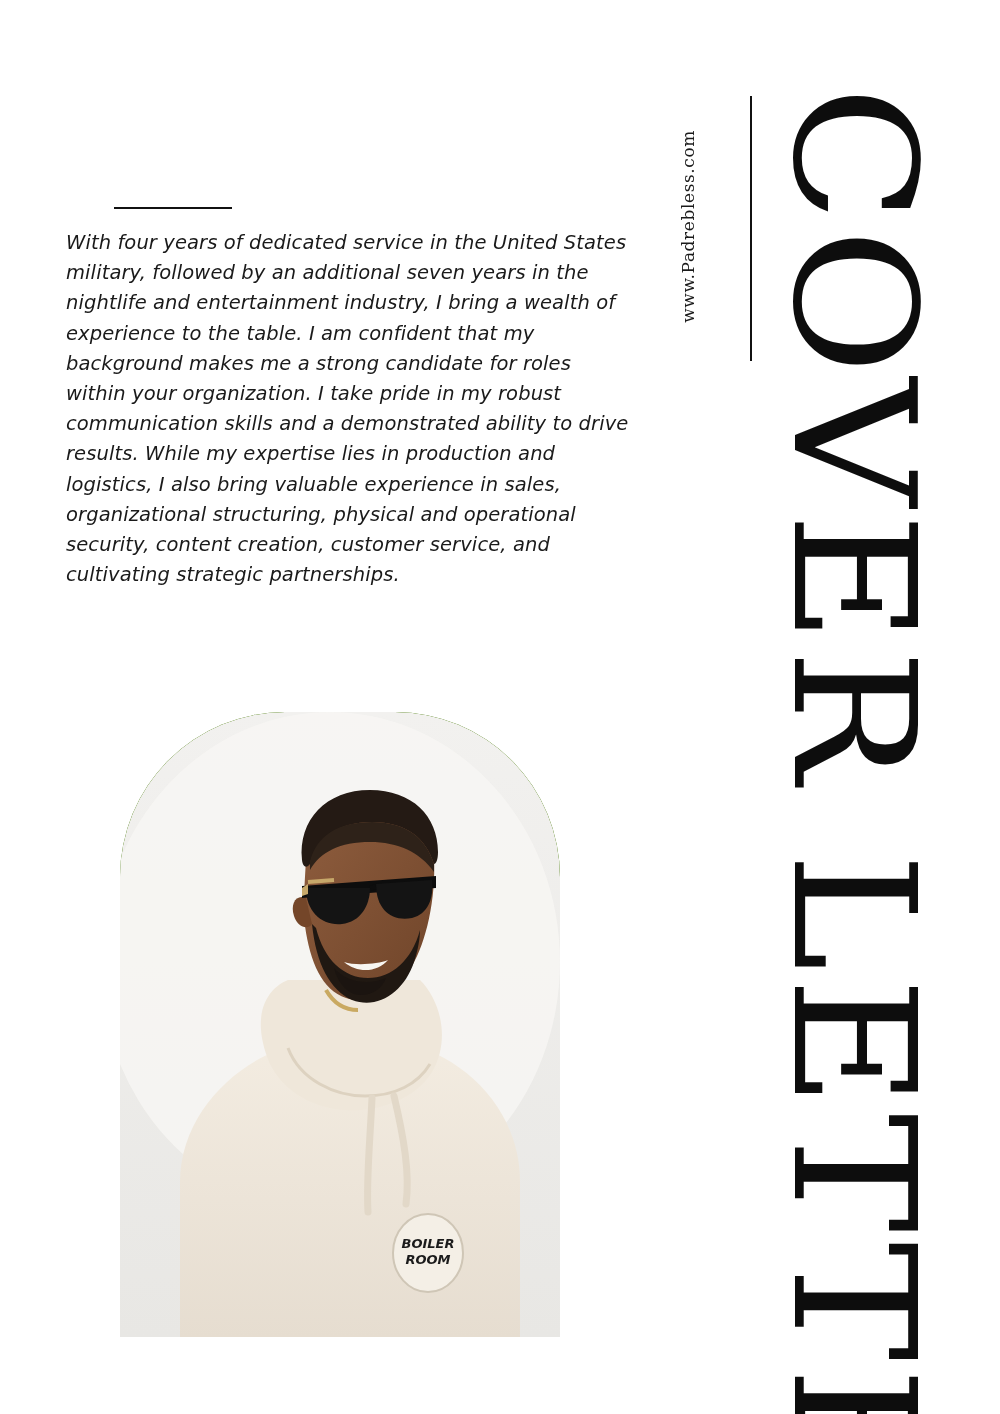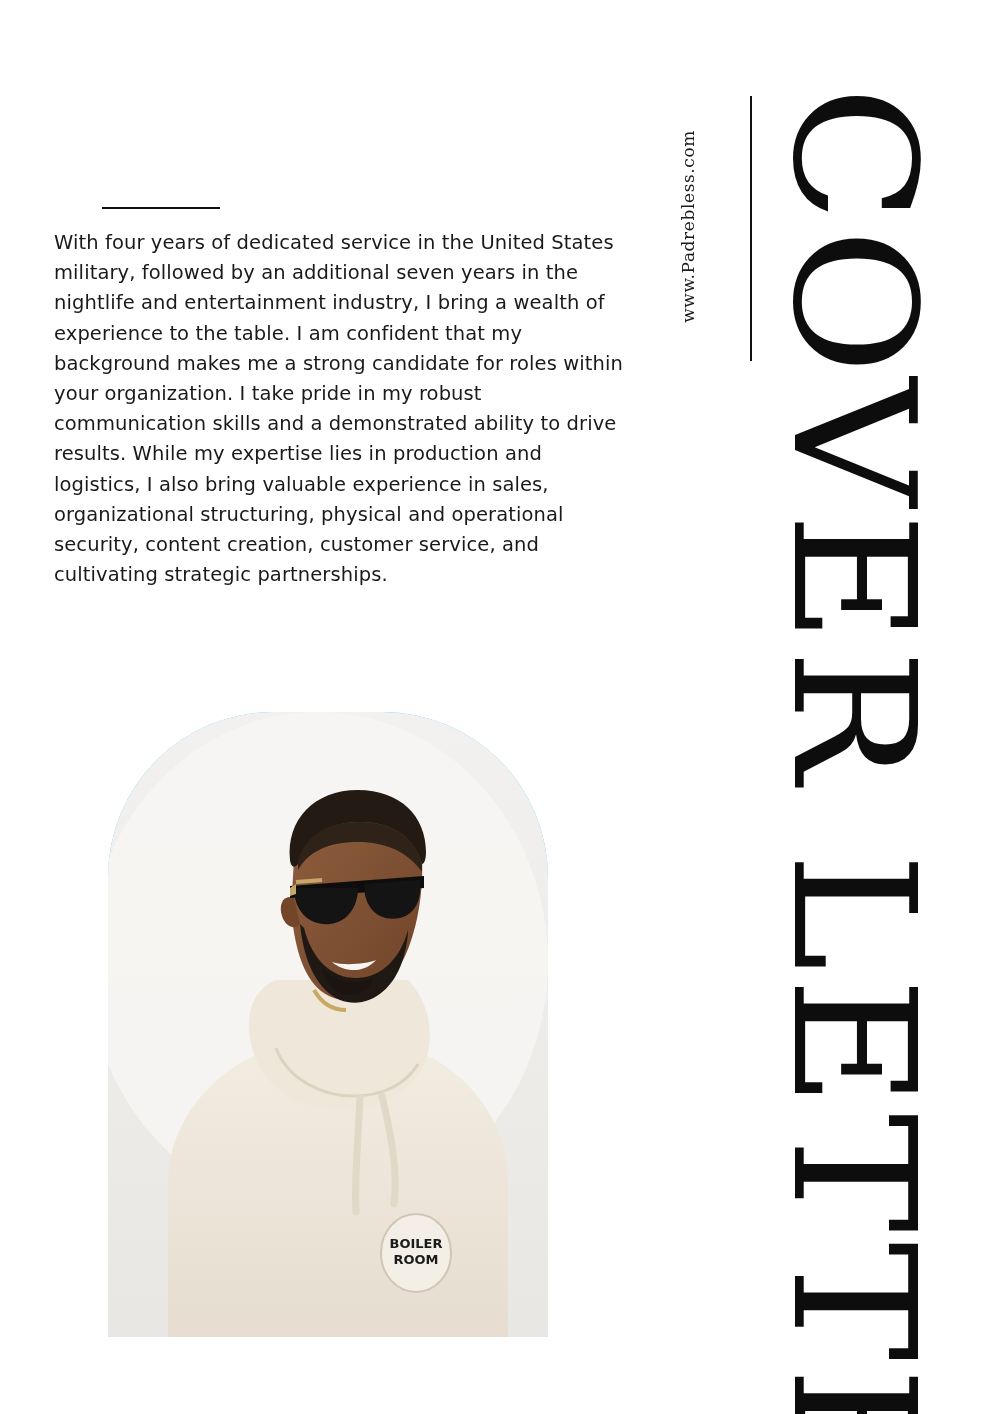--- a/index.html
+++ b/index.html
@@ -12,24 +12,25 @@
     height: 1414px;
     position: relative;
     overflow: hidden;
     font-family: "DejaVu Sans", sans-serif;
     color: #111111;
   }
 
   
   .left-col {
     position: absolute;
-    left: 4px;
+    left: 16px;
     top: 0;
     width: 660px;
     height: 1414px;
+    font-style: italic;
   }
 
   .rule {
     position: absolute;
     left: 98px;
     top: 207px;
     width: 118px;
     height: 0;
     border-top: 2.5px solid #111111;
   }
@@ -52,21 +53,21 @@
     position: absolute;
     left: 104px;
     top: 712px;
     width: 440px;
     height: 625px;
     overflow: hidden;
   }
   .photo {
     position: absolute;
     inset: 0;
-    background: #7dd3fc;
+    background: #4d7c0f;
     border-top-left-radius: 165px;
     border-top-right-radius: 165px;
     overflow: hidden;
   }
   .photo svg { display: block; }
 
   
   .vert-url {
     position: absolute;
     left: 668px;

